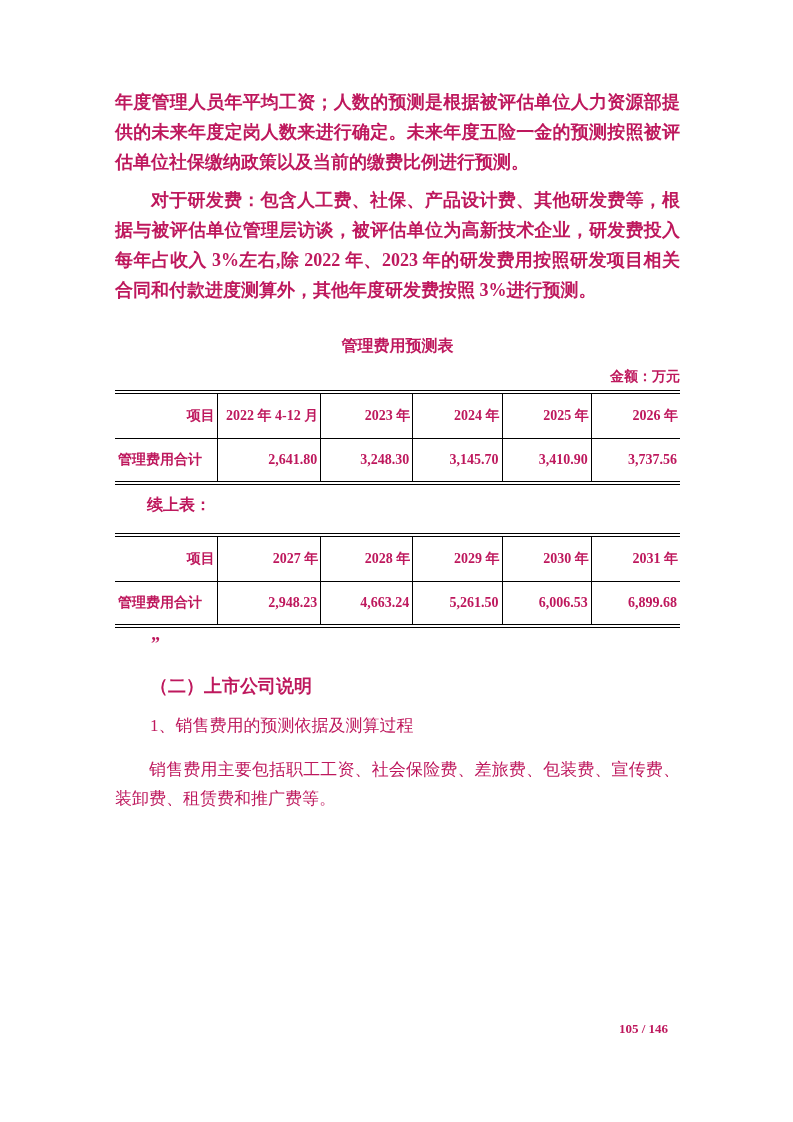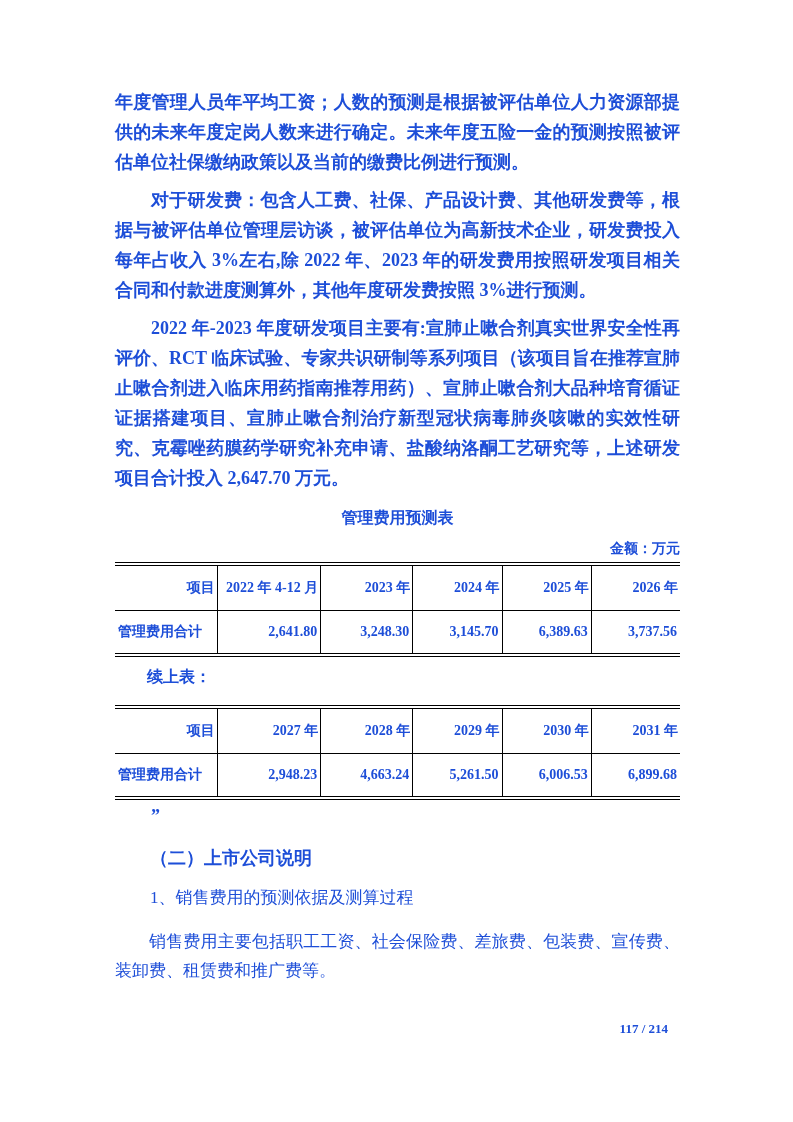--- a/index.html
+++ b/index.html
@@ -6,31 +6,31 @@
     margin: 0;
     padding: 0;
     background: #ffffff;
   }
   .page {
     position: relative;
     width: 793px;
     height: 1122px;
     box-sizing: border-box;
     background: #ffffff;
-    color: #1d4ed8;
+    color: #be185d;
     padding: 87px 113px 0 115px;
     overflow: hidden;
     font-family: "Liberation Serif", "DejaVu Serif", serif;
   }
   
   .quote { font-weight: 700; font-size: 18px; line-height: 30px; text-align: justify; }
   .quote .qp { margin: 0 0 8px 0; text-indent: 2em; }
   .quote .qp.first { text-indent: 0; }
 
-  .tbl-title { font-weight: 700; font-size: 16px; line-height: 26px; text-align: center; margin-top: 12px; }
+  .tbl-title { font-weight: 700; font-size: 16px; line-height: 26px; text-align: center; margin-top: 28px; }
   .unit { font-weight: 700; font-size: 14px; line-height: 20px; text-align: right; margin-top: 8px; }
 
   table.fin {
     width: 100%;
     border-collapse: collapse;
     table-layout: fixed;
     margin-top: 3px;
     border-top: 4px double #000;
     border-bottom: 4px double #000;
   }
@@ -65,21 +65,20 @@
   }
 </style>
 </head>
 <body>
 
 <div class="page">
 
   <section class="quote">
     <p class="qp first">年度管理人员年平均工资；人数的预测是根据被评估单位人力资源部提供的未来年度定岗人数来进行确定。未来年度五险一金的预测按照被评估单位社保缴纳政策以及当前的缴费比例进行预测。</p>
     <p class="qp">对于研发费：包含人工费、社保、产品设计费、其他研发费等，根据与被评估单位管理层访谈，被评估单位为高新技术企业，研发费投入每年占收入 3%左右,除 2022 年、2023 年的研发费用按照研发项目相关合同和付款进度测算外，其他年度研发费按照 3%进行预测。</p>
-    <p class="qp">2022 年-2023 年度研发项目主要有:宣肺止嗽合剂真实世界安全性再评价、RCT 临床试验、专家共识研制等系列项目（该项目旨在推荐宣肺止嗽合剂进入临床用药指南推荐用药）、宣肺止嗽合剂大品种培育循证证据搭建项目、宣肺止嗽合剂治疗新型冠状病毒肺炎咳嗽的实效性研究、克霉唑药膜药学研究补充申请、盐酸纳洛酮工艺研究等，上述研发项目合计投入 2,647.70 万元。</p>
 
     <div class="tbl-title">管理费用预测表</div>
     <div class="unit">金额：万元</div>
 
     <table class="fin">
       <colgroup>
         <col style="width:18.1%">
           <col style="width:18.3%">
           <col style="width:16.3%">
         <col style="width:15.8%">
@@ -95,21 +94,21 @@
           <th>2025 年</th>
           <th>2026 年</th>
         </tr>
       </thead>
       <tbody>
         <tr>
           <td class="lbl">管理费用合计</td>
           <td>2,641.80</td>
           <td>3,248.30</td>
           <td>3,145.70</td>
-          <td>6,389.63</td>
+          <td>3,410.90</td>
           <td>3,737.56</td>
         </tr>
       </tbody>
     </table>
 
     <p class="cont">续上表：</p>
 
     <table class="fin">
       <colgroup>
         <col style="width:18.1%">
@@ -141,14 +140,14 @@
       </tbody>
     </table>
 
     <p class="closeq">”</p>
   </section>
 
   <h2 class="sec-h">（二）上市公司说明</h2>
   <p class="item">1、销售费用的预测依据及测算过程</p>
   <p class="para">销售费用主要包括职工工资、社会保险费、差旅费、包装费、宣传费、装卸费、租赁费和推广费等。</p>
 
-  <div class="pageno">117 / 214</div>
+  <div class="pageno">105 / 146</div>
 </div>
 
 </body></html>

